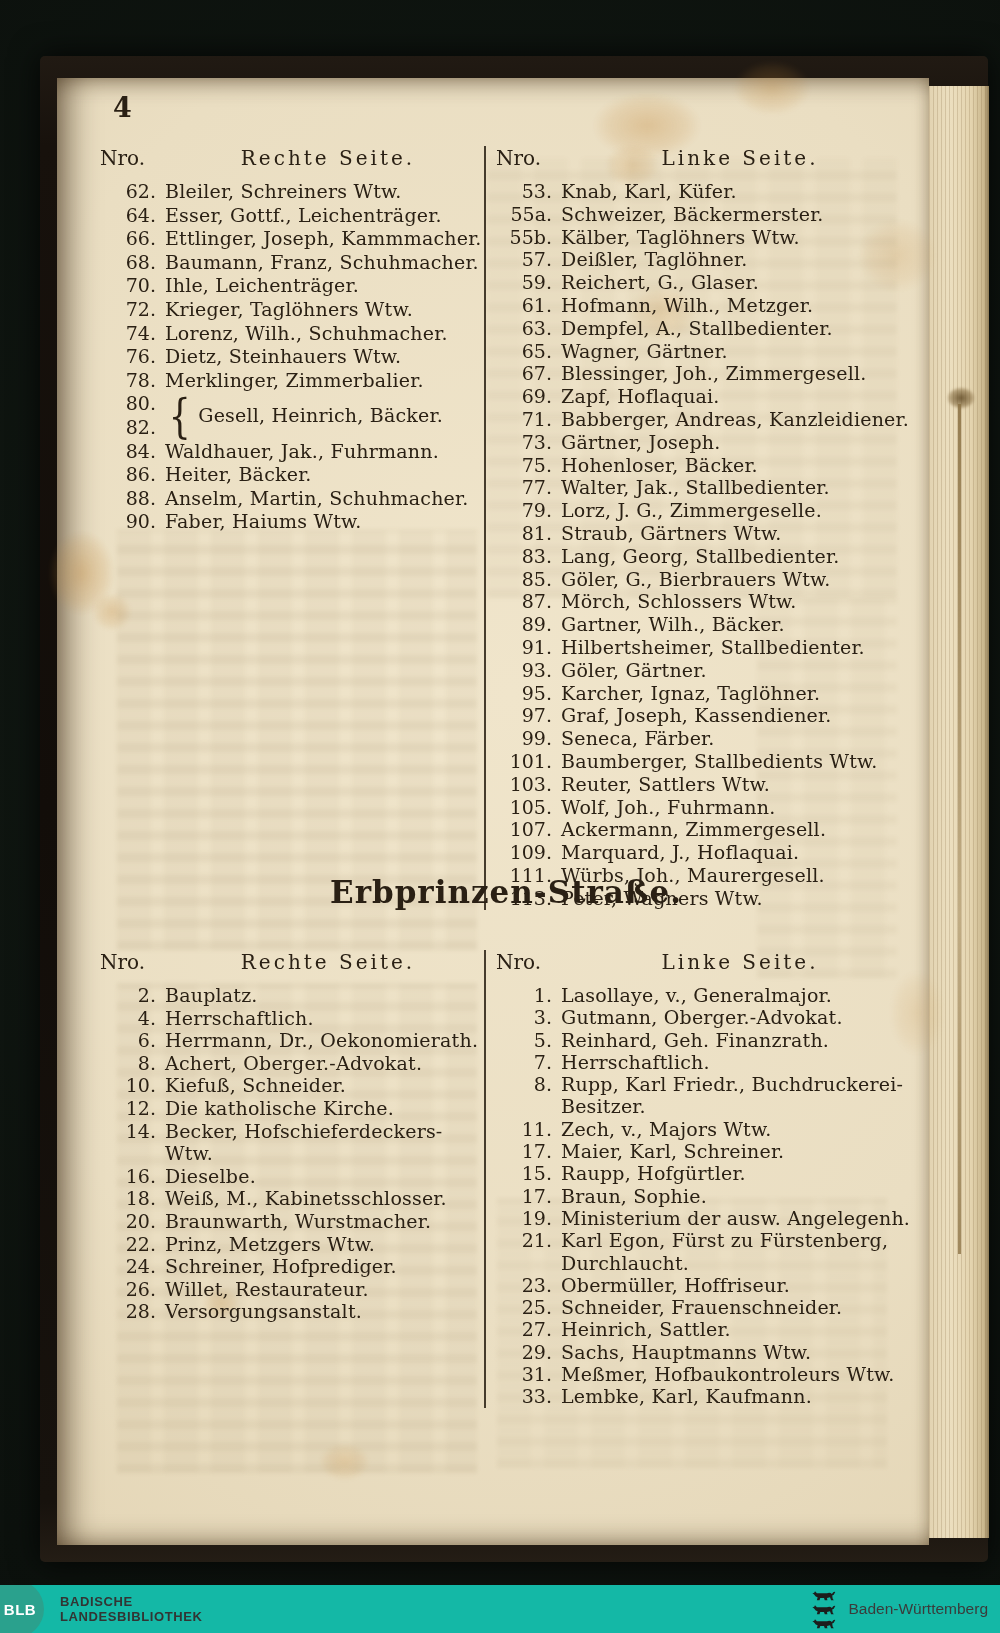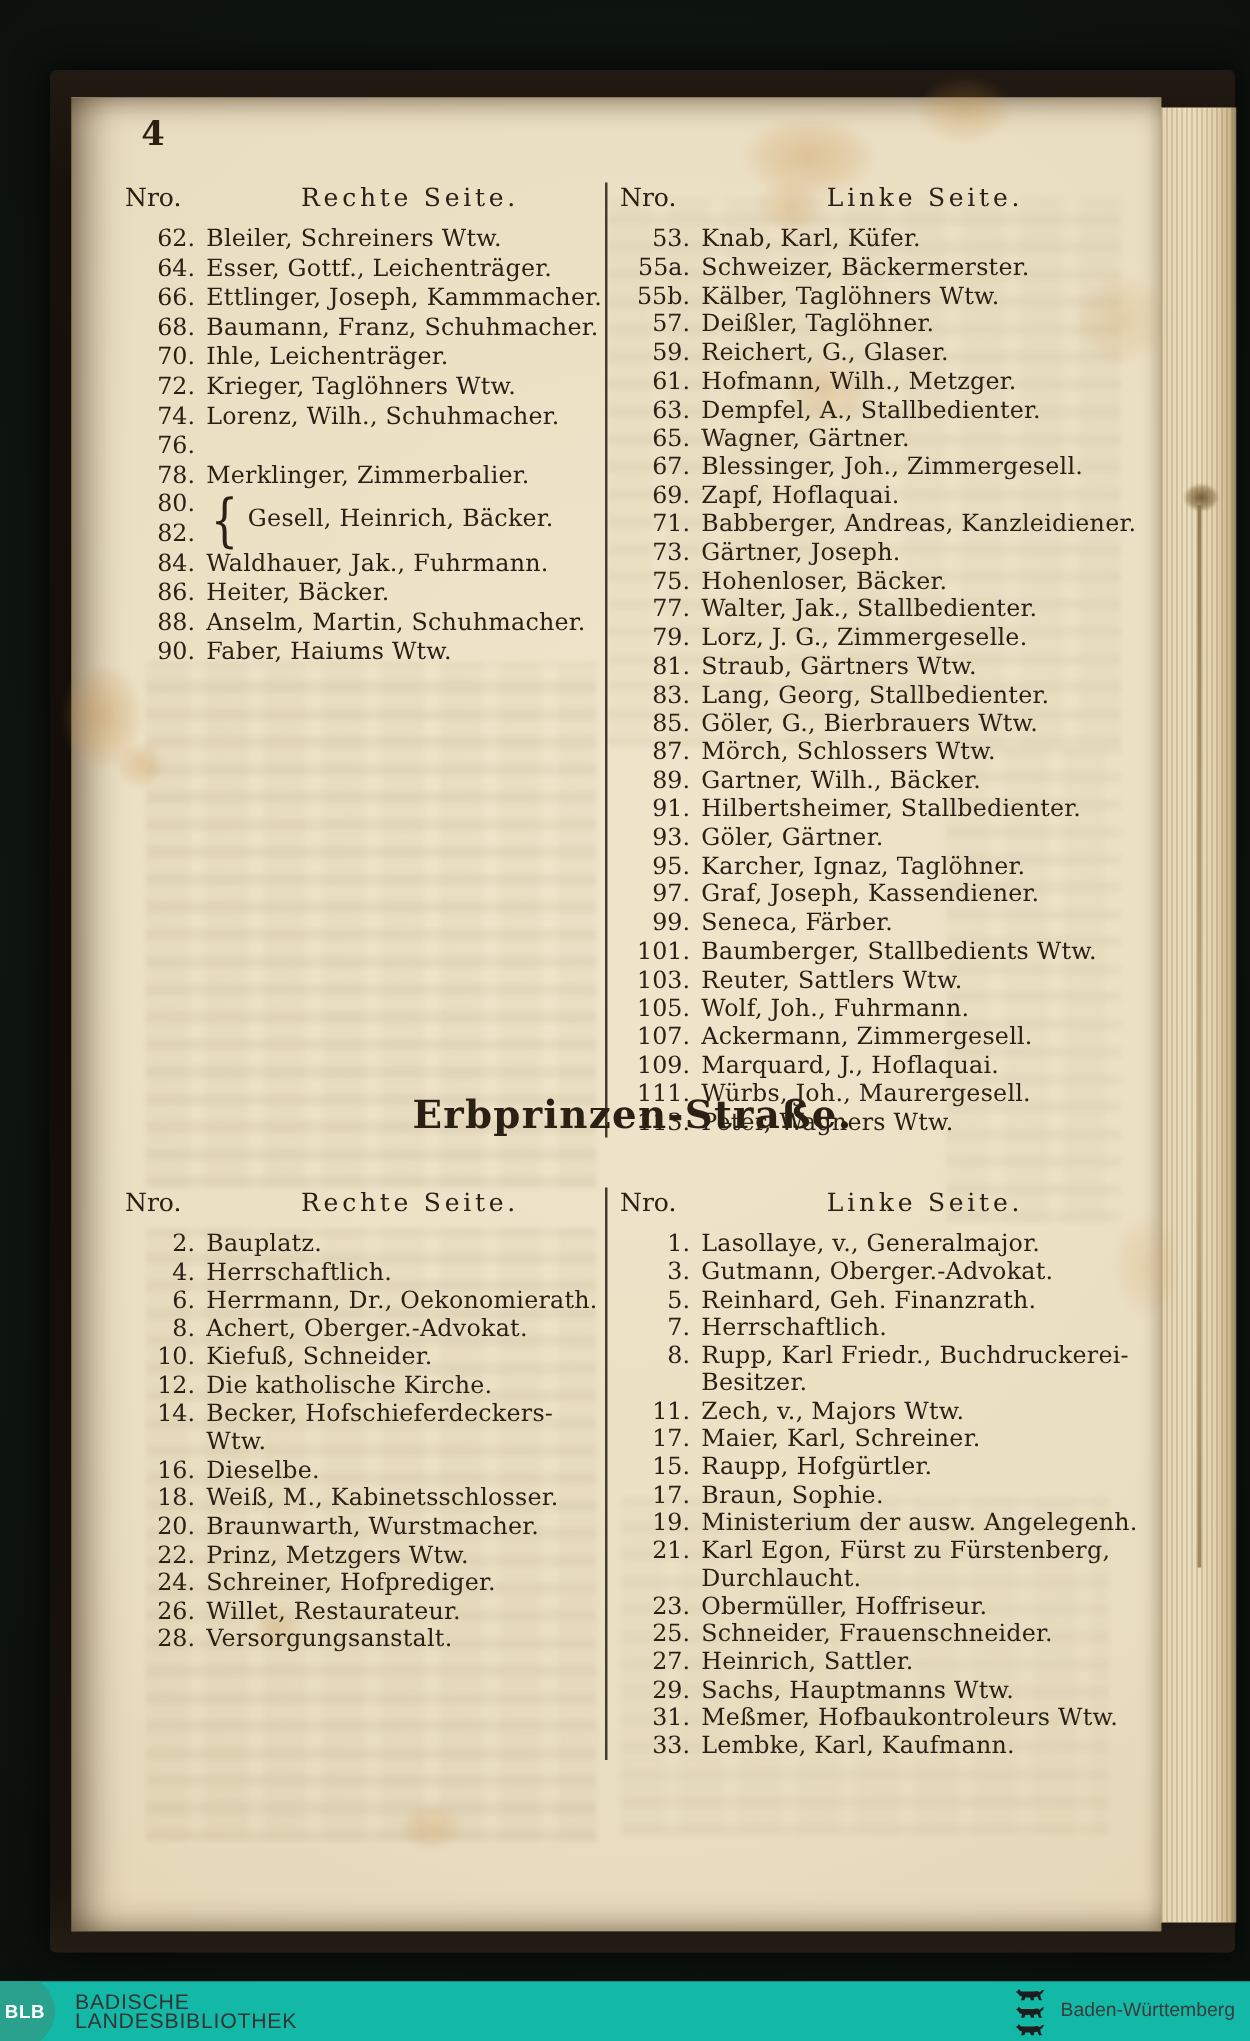--- a/index.html
+++ b/index.html
@@ -91,21 +91,21 @@
     position:absolute;left:0;bottom:0;width:1000px;height:48px;background:#14b8a6;
     font-family:"Liberation Sans", sans-serif;display:flex;align-items:center;justify-content:space-between;
     overflow:hidden;
   }
   .footer-left{display:flex;align-items:center;height:100%;}
   .blb-badge{
     position:relative;left:-14px;width:58px;height:58px;border-radius:50%;
     background:#2aa18d;display:flex;align-items:center;justify-content:center;flex:none;
   }
   .blb-badge span{color:#fff;font-weight:bold;font-size:15px;letter-spacing:.5px;padding-left:10px;}
-  .blb-name{margin-left:2px;color:#323534;font-weight:normal;font-size:17px;line-height:15px;letter-spacing:.6px;}
+  .blb-name{margin-left:2px;color:#323534;font-weight:bold;font-size:13px;line-height:15px;letter-spacing:.6px;}
   .footer-right{display:flex;align-items:center;margin-right:12px;}
   .bw-arms{display:flex;flex-direction:column;gap:2px;margin-right:12px;}
   .bw-arms svg{display:block;width:24px;height:12px;fill:#1c1d1c;}
   .bw-label{color:#3a3c3b;font-size:15.5px;}
 </style>
 </head>
 <body>
 
 <div class="board"></div>
 
@@ -191,20 +191,21 @@
               <span>74.</span>
             </span>
 
             <span class="txt">Lorenz, Wilh., Schuhmacher.</span>
           </div>
           <div class="row">
             <span class="numcol">
               <span>76.</span>
             </span>
 
+            <span class="txt">Dietz, Steinhauers Wtw.</span>
           </div>
           <div class="row">
             <span class="numcol">
               <span>78.</span>
             </span>
 
             <span class="txt">Merklinger, Zimmerbalier.</span>
           </div>
           <div class="row joined">
             <span class="numcol">

